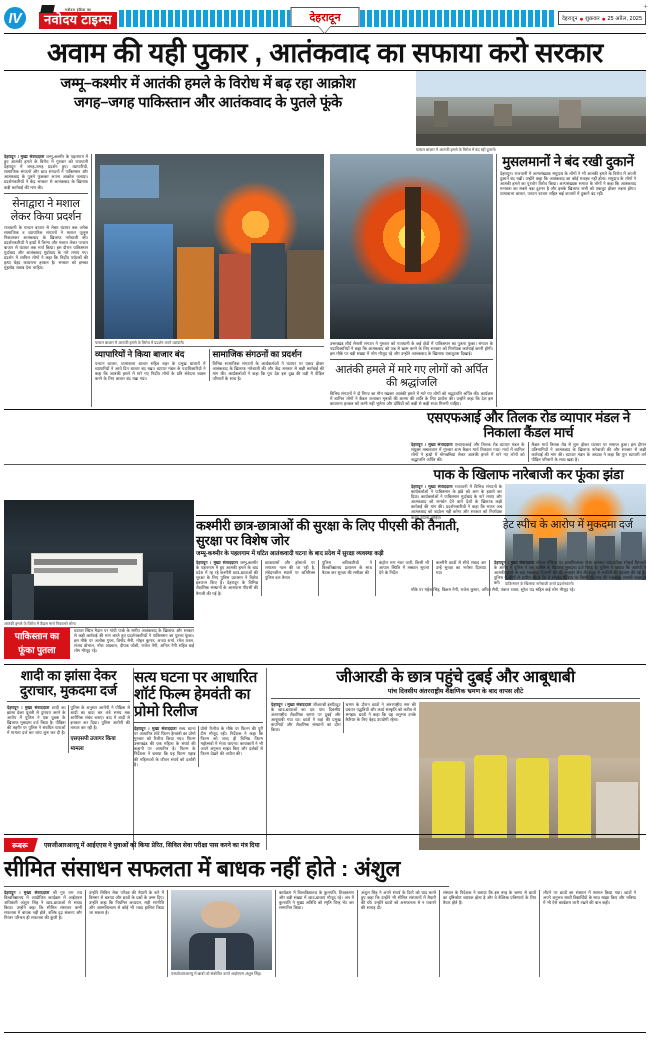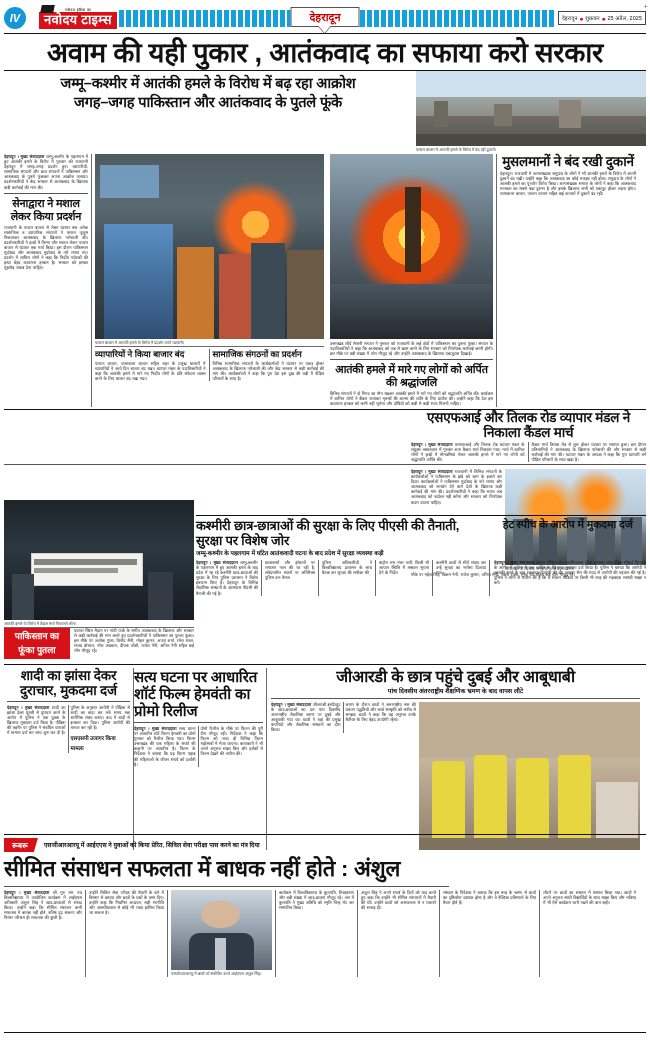--- a/index.html
+++ b/index.html
@@ -6,21 +6,21 @@
   html,body{margin:0;padding:0;background:#ffffff;}
   body{
     width:650px;height:1043px;overflow:hidden;position:relative;
     font-family:"Liberation Sans","DejaVu Sans",sans-serif;
     color:#111;
   }
   .page{width:650px;height:1043px;position:relative;background:#fff;box-sizing:border-box;}
 
   
   .masthead{height:33px;display:flex;align-items:center;padding:3px 4px 0 4px;box-sizing:border-box;position:relative;}
-  .iv-logo{width:22px;height:22px;border-radius:50%;background:#1496d8;color:#fff;display:flex;align-items:center;justify-content:center;font-size:11px;font-weight:bold;font-style:italic;flex:0 0 auto;}
+  .iv-logo{width:22px;height:22px;border-radius:50%;background:#1496d8;color:#fff;display:flex;align-items:center;justify-content:center;font-size:14px;font-weight:bold;font-style:italic;flex:0 0 auto;}
   .brandbox{margin-left:13px;position:relative;flex:0 0 auto;}
   .brand-top{font-size:3.6px;letter-spacing:.4px;color:#333;text-align:center;margin-bottom:0px;font-weight:bold;}
   .brand-red{background:#d61118;color:#fff;font-weight:bold;font-size:13px;padding:1px 5px 2px 5px;line-height:14px;letter-spacing:.3px;white-space:nowrap;position:relative;}
   .brand-red::before{content:"";position:absolute;left:2px;top:-7px;width:13px;height:8px;background:#1a1a1a;transform:skewX(-12deg);}
   .stripes{flex:1 1 auto;height:17px;margin:0 2px;background:repeating-linear-gradient(90deg,#14a0de 0 5px,#ffffff 5px 7px);}
   .edition-tab{position:absolute;left:50%;transform:translateX(-50%);top:7px;border:1px solid #555;background:#fff;padding:1px 18px 2px;font-size:11px;color:#c00;font-weight:bold;z-index:4;}
   .edition-tab::after{content:"";position:absolute;left:50%;bottom:-7px;margin-left:-6px;width:0;height:0;border-left:6px solid transparent;border-right:6px solid transparent;border-top:7px solid #fff;filter:drop-shadow(0 1px 0 #555);}
   .dateline{border:1px solid #444;font-size:5.4px;padding:2px 3px;white-space:nowrap;background:#fff;flex:0 0 auto;letter-spacing:.1px;}
   .dot{color:#d61118;font-size:7px;vertical-align:middle;}
   .plus{position:absolute;right:2px;top:2px;font-size:8px;color:#777;}
@@ -28,21 +28,21 @@
   
   .rule{border-top:1.2px solid #111;}
   .rule-thin{border-top:.6px solid #555;}
 
   
   .mainhead{font-size:27.5px;font-weight:bold;text-align:center;letter-spacing:-.3px;line-height:30px;margin:4px 0 2px;}
   .subhead{font-size:14.6px;font-weight:bold;text-align:center;line-height:19px;letter-spacing:-.2px;}
 
   .h-red-band{background:#d61118;color:#fff;font-weight:bold;font-size:10.5px;text-align:center;padding:2px 3px;line-height:12px;}
   .h1{font-size:13.5px;font-weight:bold;line-height:15px;letter-spacing:-.2px;}
-  .h2{font-size:11px;font-weight:bold;line-height:13px;letter-spacing:-.2px;}
+  .h2{font-size:11px;font-weight:normal;line-height:13px;letter-spacing:-.2px;}
   .h3{font-size:8.6px;font-weight:bold;line-height:10px;}
   .kicker{font-size:6px;font-weight:bold;text-align:center;line-height:8px;}
 
   
   .body-txt{font-size:4.5px;line-height:5.6px;text-align:justify;color:#1b1b1b;word-spacing:.3px;}
   .body-txt.s{font-size:4.1px;line-height:5.1px;}
   .lede{font-weight:bold;}
   .cap{font-size:3.9px;color:#333;line-height:5px;padding:1px 0;}
 
   
@@ -189,20 +189,21 @@
           <div class="body-txt s">कैंडल मार्च तिलक रोड से शुरू होकर घंटाघर पर समाप्त हुआ। इस दौरान प्रतिभागियों ने आतंकवाद के खिलाफ नारेबाजी की और सरकार से कड़ी कार्रवाई की मांग की। व्यापार मंडल के अध्यक्ष ने कहा कि पूरा व्यापारी वर्ग पीड़ित परिवारों के साथ खड़ा है।</div>
         </div>
       </div>
     </div>
   </div>
 
   <div class="rule-thin" style="margin:2px 4px 0;"></div>
   <div class="flexrow" style="padding:2px 4px 0;">
     <div class="col" style="width:404px;"></div>
     <div class="col" style="width:238px;padding-left:3px;">
+      <div class="h1" style="text-align:center;">पाक के खिलाफ नारेबाजी कर फूंका झंडा</div>
       <div class="flexrow" style="margin-top:2px;">
         <div class="col" style="width:40%;padding-right:3px;">
           <div class="body-txt s">
             <span class="lede">देहरादून । मुख्य संवाददाता</span>
             <span>राजधानी में विभिन्न संगठनों के कार्यकर्ताओं ने पाकिस्तान के झंडे को आग के हवाले कर दिया। कार्यकर्ताओं ने पाकिस्तान मुर्दाबाद के नारे लगाए और आतंकवाद को समर्थन देने वाले देशों के खिलाफ कड़ी कार्रवाई की मांग की। प्रदर्शनकारियों ने कहा कि भारत अब आतंकवाद को बर्दाश्त नहीं करेगा और सरकार को निर्णायक कदम उठाना चाहिए।</span>
           </div>
         </div>
         <div class="col" style="width:60%;">
           <div class="photo ph-flags" style="height:96px;">
             <div style="position:absolute;left:6%;bottom:0;width:14%;height:48%;background:#52606a;"></div>

